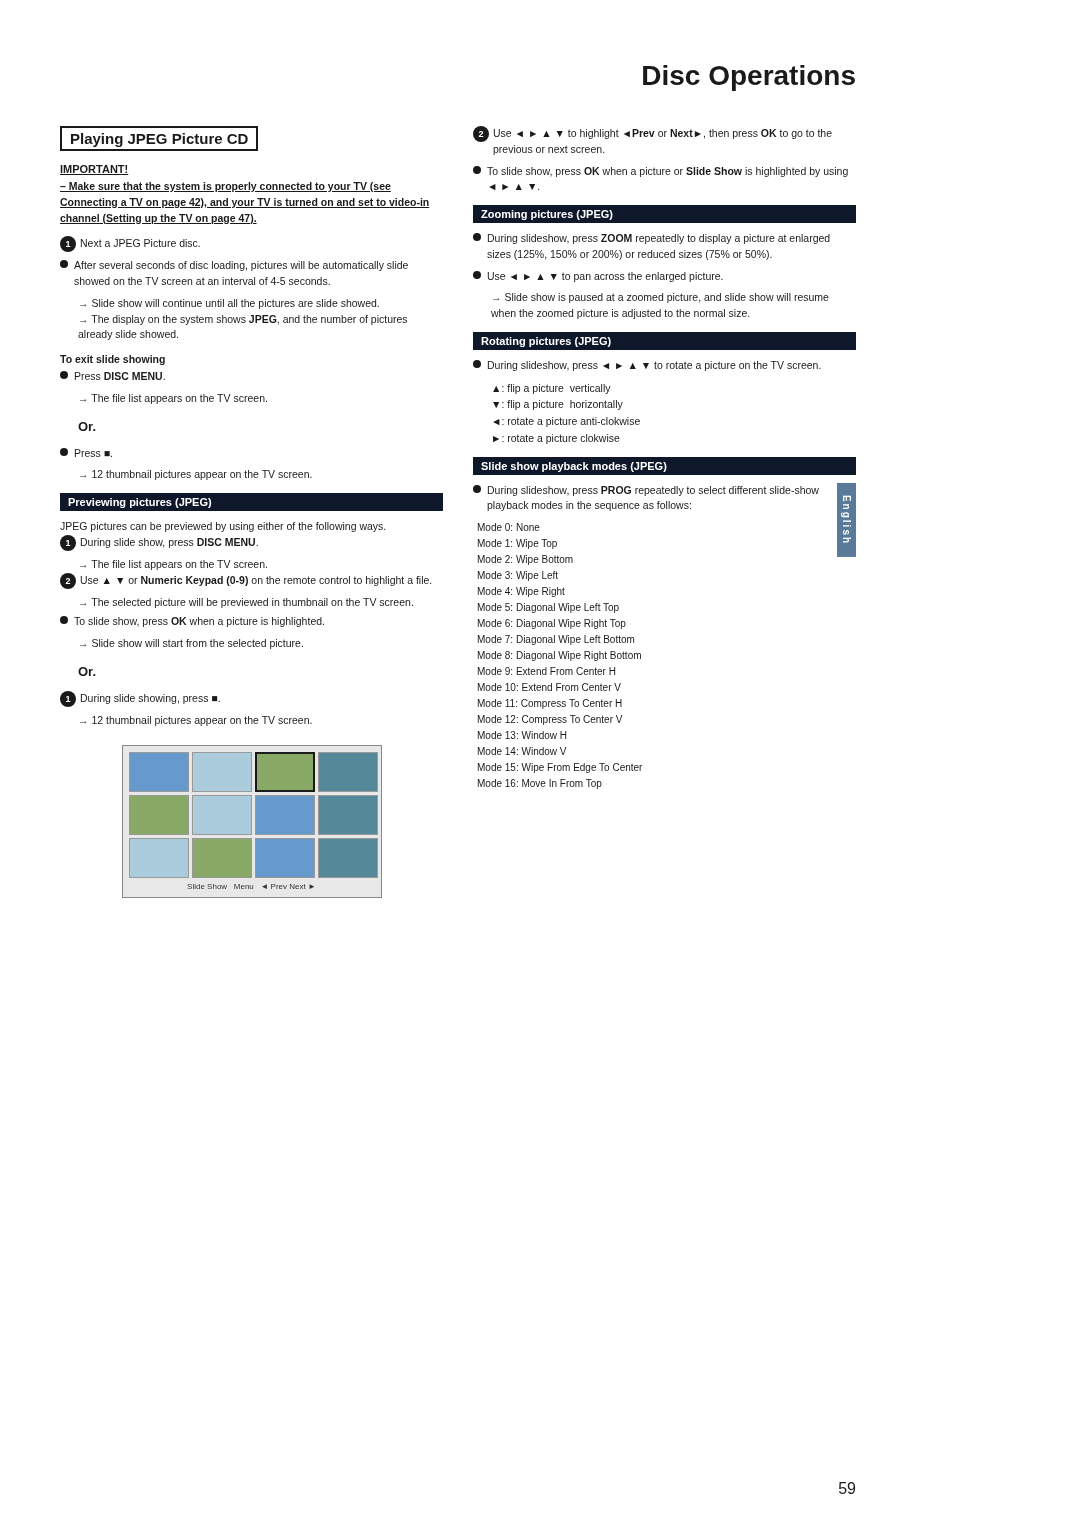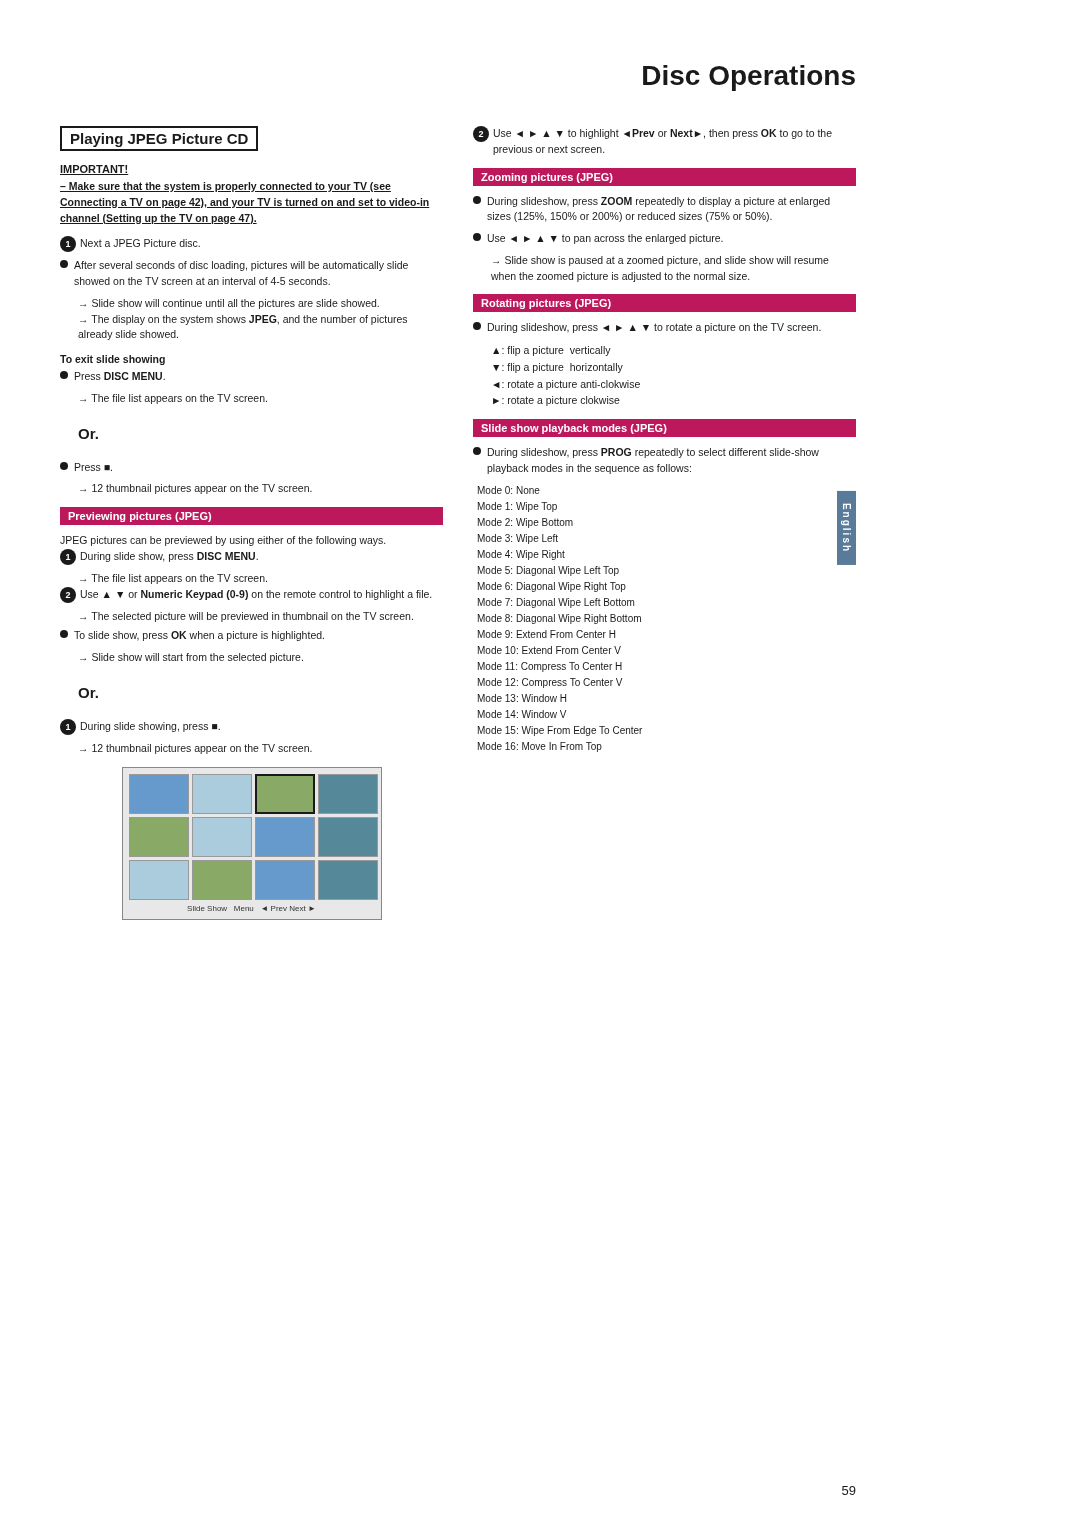--- a/index.html
+++ b/index.html
@@ -96,43 +96,43 @@
     .arrow-text {
       font-size: 10.5px;
       line-height: 1.5;
       padding-left: 18px;
       color: #1a1a1a;
     }
     .arrow-text::before {
       content: "→ ";
     }
     .or-text {
-      font-size: 15px;
+      font-size: 13px;
       font-weight: bold;
       padding-left: 18px;
-      margin: 18px 0;
+      margin: 12px 0;
     }
     .sub-section-header {
       font-size: 10.5px;
       font-weight: bold;
       margin: 10px 0 4px 0;
     }
     .colored-section {
-      background: #be185d;
+      background: #0f172a;
       color: #fff;
       font-size: 11px;
       font-weight: bold;
       padding: 3px 8px;
       margin: 10px 0 8px 0;
     }
     .bold { font-weight: bold; }
     .thumbnail-box {
       border: 1px solid #888;
       width: 260px;
-      margin: 10px auto;
+      margin: 16px auto;
       background: #e8e8e8;
       padding: 6px;
     }
     .thumb-grid {
       display: grid;
       grid-template-columns: repeat(4, 60px);
       gap: 3px;
       margin-bottom: 4px;
     }
     .thumb-item {
@@ -155,21 +155,21 @@
     .thumb-controls {
       font-size: 8px;
       text-align: center;
       color: #333;
       margin-top: 2px;
     }
     .page-num {
       position: absolute;
       bottom: 30px;
       right: 60px;
-      font-size: 13px;
+      font-size: 16px;
       color: #1a1a1a;
     }
     .english-tab {
       position: absolute;
       right: 0;
       top: 50%;
       transform: translateY(-50%);
       background: #5a7a9a;
       color: #fff;
       font-size: 10px;
@@ -285,20 +285,24 @@
       </div>
     </div>
 
     <div class="right-col right-col-wrapper">
 
       <div class="step-row">
         <span class="step-number">2</span>
         <span class="step-text">Use ◄ ► ▲ ▼ to highlight ◄<span class="bold">Prev</span> or <span class="bold">Next</span>►, then press <span class="bold">OK</span> to go to the previous or next screen.</span>
       </div>
 
+      <div class="step-row" style="margin-top:4px;">
+        <span class="bullet-circle"></span>
+        <span class="step-text">To slide show, press <span class="bold">OK</span> when a picture or <span class="bold">Slide Show</span> is highlighted by using ◄ ► ▲ ▼.</span>
+      </div>
 
       <div class="colored-section">Zooming pictures (JPEG)</div>
 
       <div class="step-row">
         <span class="bullet-circle"></span>
         <span class="step-text">During slideshow, press <span class="bold">ZOOM</span> repeatedly to display a picture at enlarged sizes (125%, 150% or 200%) or reduced sizes (75% or 50%).</span>
       </div>
 
       <div class="step-row">
         <span class="bullet-circle"></span>

